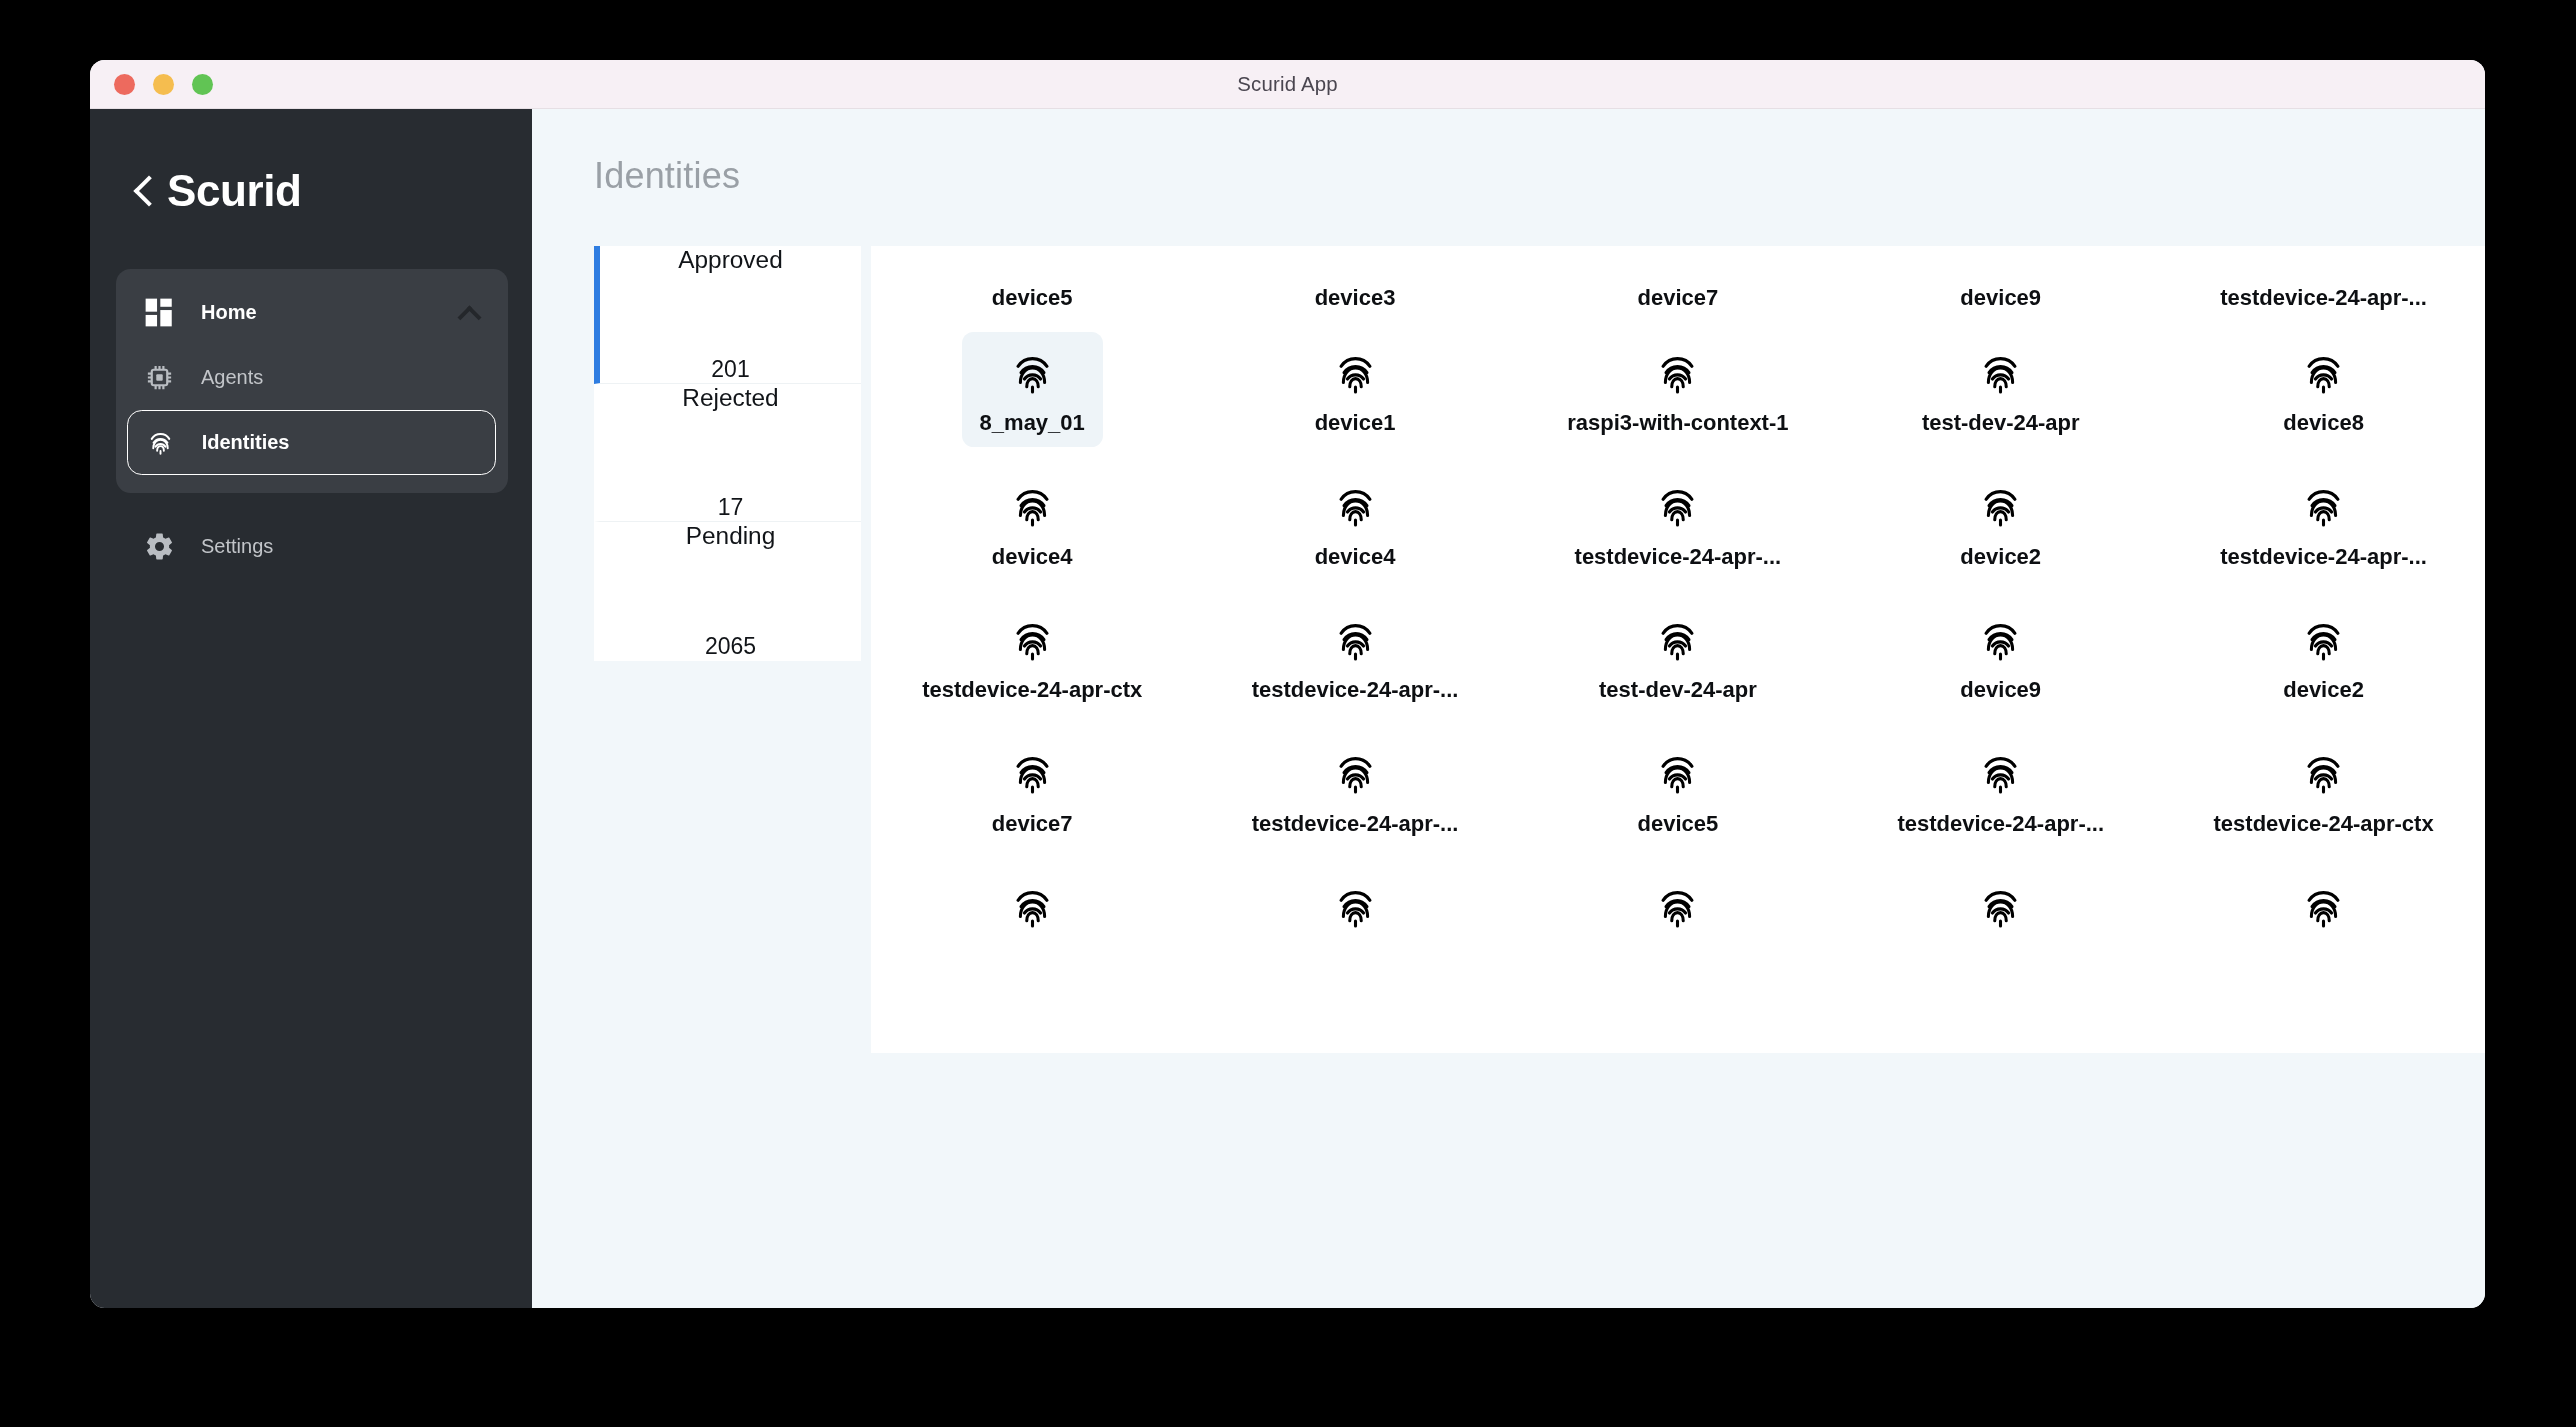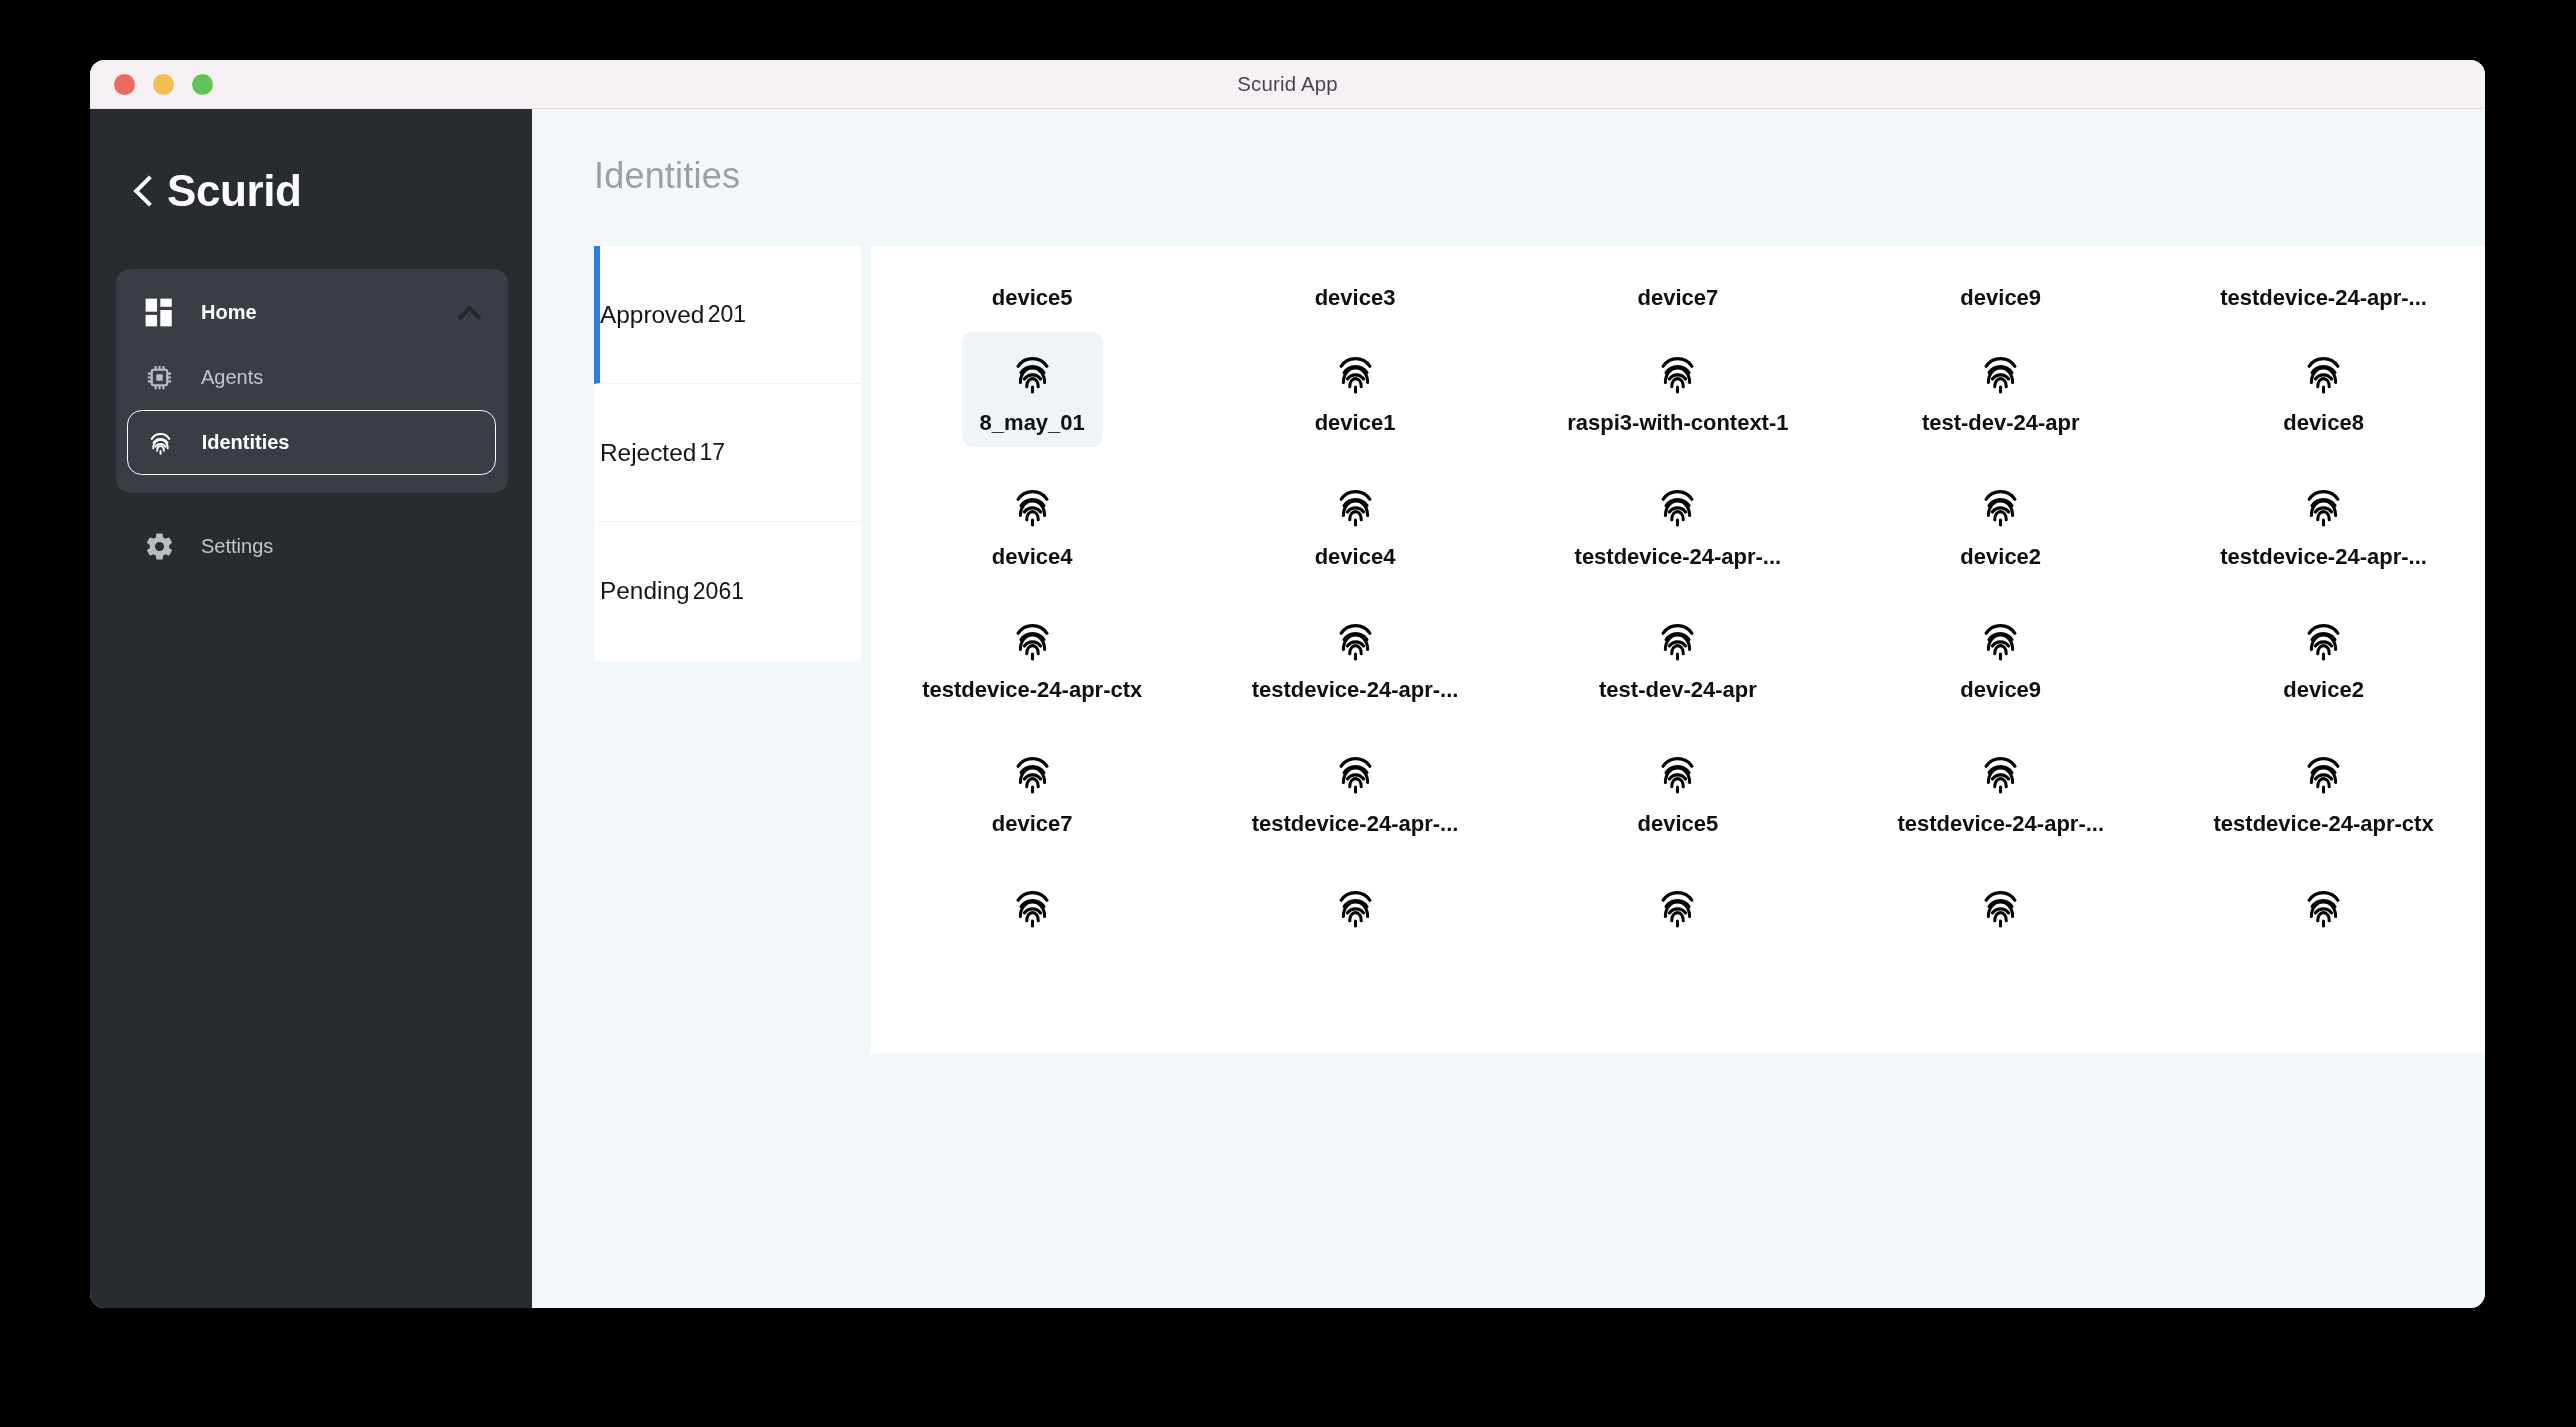--- a/index.html
+++ b/index.html
@@ -212,23 +212,23 @@
 
   .tabs {
     width: 267px;
     flex: 0 0 267px;
     height: 415px;
     background: #ffffff;
   }
   .tab {
     height: 138px;
     display: flex;
-    flex-direction: row;
+    flex-direction: column;
     align-items: center;
-    justify-content: flex-start;
+    justify-content: space-between;
     gap: 3.3px;
     border-bottom: 1.6px solid #eef2f4;
     border-left: 6.5px solid transparent;
     cursor: pointer;
   }
   .tab:last-child { border-bottom: none; }
   .tab.active { border-left-color: #2f7de1; }
   .tab-label { font-size: 24.4px; color: #111418; }
   .tab-count { font-size: 23px; color: #111418; }
 
@@ -369,21 +369,21 @@
           <div class="tab active">
             <div class="tab-label">Approved</div>
             <div class="tab-count">201</div>
           </div>
           <div class="tab">
             <div class="tab-label">Rejected</div>
             <div class="tab-count">17</div>
           </div>
           <div class="tab">
             <div class="tab-label">Pending</div>
-            <div class="tab-count">2061</div>
+            <div class="tab-count">2065</div>
           </div>
         </div>
 
         <div class="grid-card">
           <div class="grid" id="identity-grid">
               <div class="cell" style="padding-top: 39px;">
                 <div class="label-only">device5</div>
               </div>
               <div class="cell" style="padding-top: 39px;">
                 <div class="label-only">device3</div>

